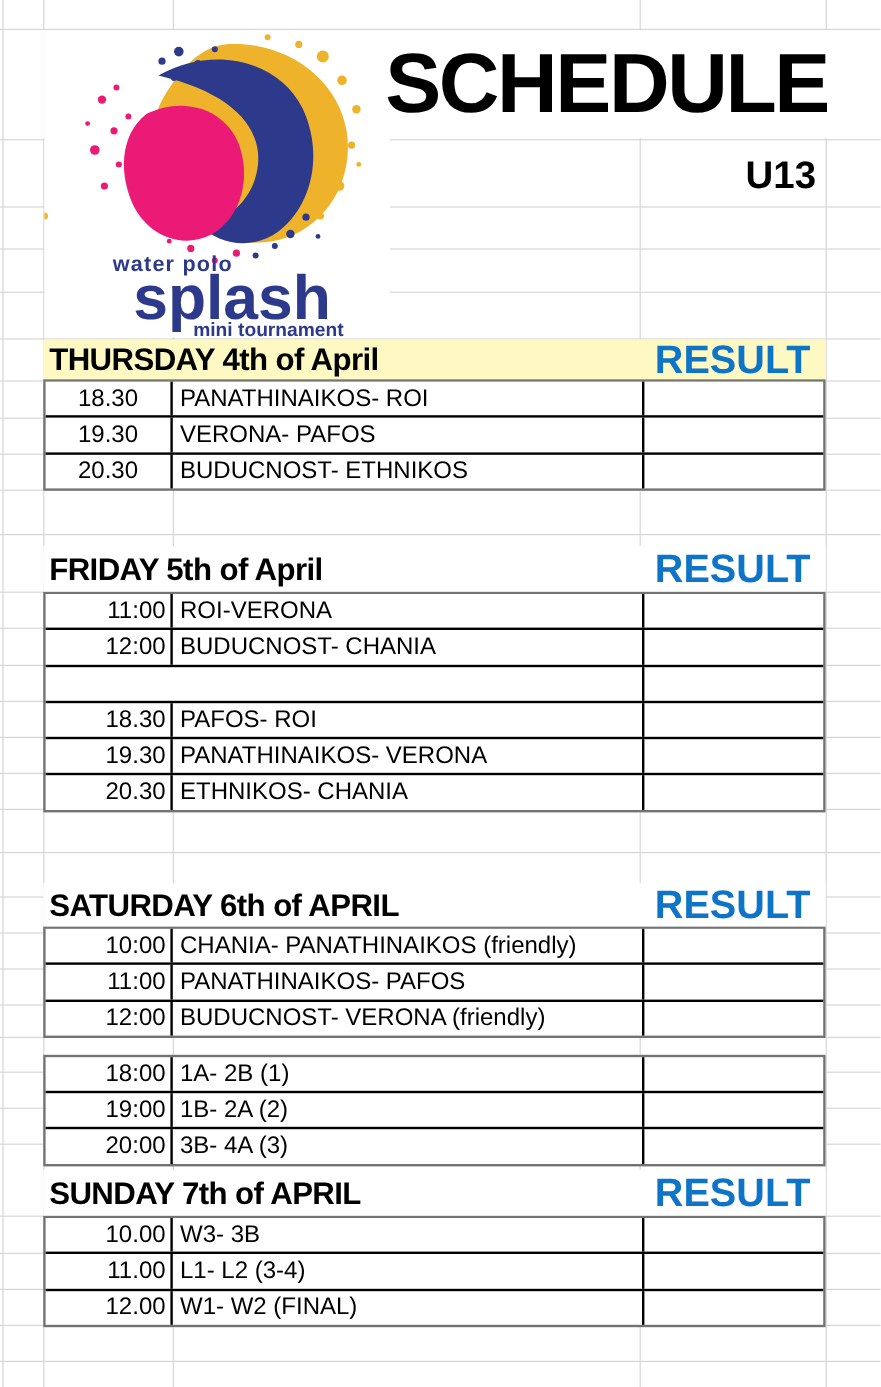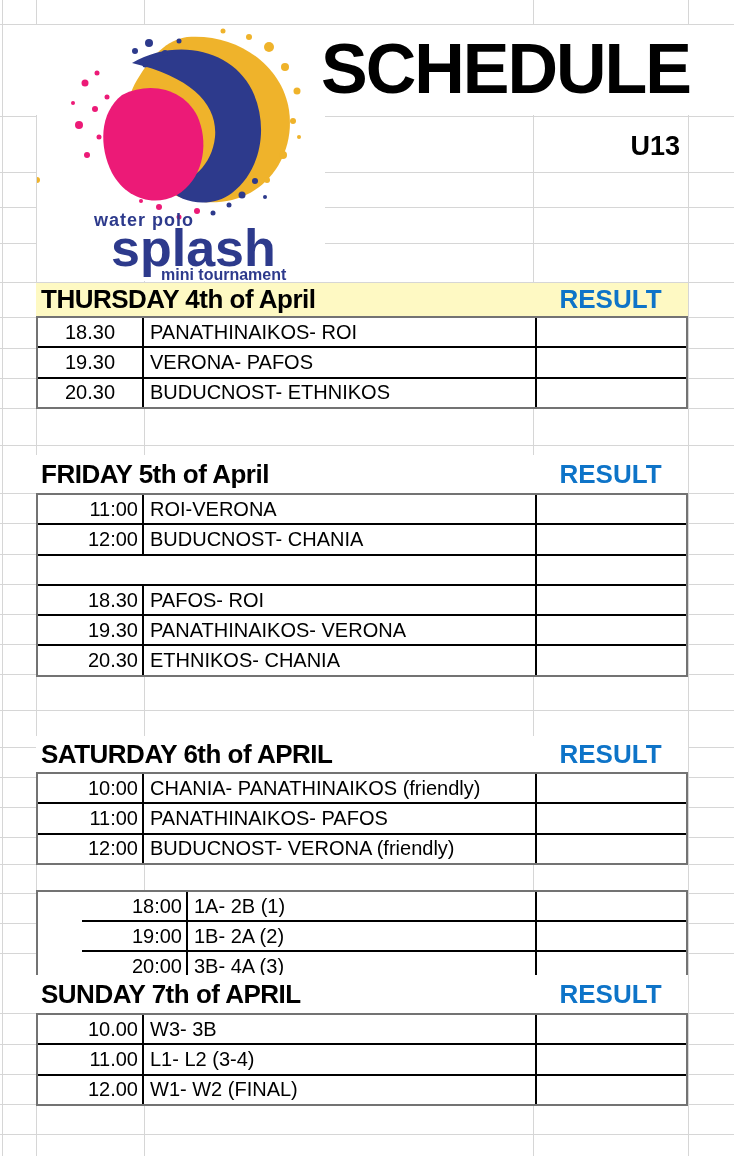--- a/index.html
+++ b/index.html
@@ -11,34 +11,34 @@
   .gl-h{position:absolute;left:0;width:734px;height:1px;background:#d6d6d6;}
   .gl-v{position:absolute;top:0;height:1156px;width:1px;background:#d6d6d6;}
   .cover{position:absolute;background:#ffffff;}
   
   #schedule-title{
     position:absolute;top:34px;right:44px;
     font-size:70px;font-weight:700;letter-spacing:-2px;line-height:70px;white-space:nowrap;
   }
   #category-label{
     position:absolute;top:129px;right:54px;
-    font-size:27px;font-weight:700;line-height:34px;
+    font-size:32px;font-weight:700;line-height:34px;
   }
   
   #logo-block{position:absolute;left:37px;top:25px;width:288px;height:256px;background:#fff;}
   
   .day{position:absolute;left:36px;width:652px;}
   .day-header{position:relative;display:flex;align-items:center;}
   .day-title{font-size:26px;font-weight:700;letter-spacing:-0.5px;padding-left:5px;white-space:nowrap;}
   .result-label{
     position:absolute;left:497px;width:155px;text-align:center;
-    font-size:26px;font-weight:700;
+    font-size:33px;font-weight:700;
   }
   .block{border:2px solid #737373;background:#fff;box-sizing:border-box;width:652px;}
-  .block + .block{margin-top:25px;padding-left:44px;}
+  .block + .block{margin-top:14px;}
   .row{display:flex;height:28.3px;border-bottom:2px solid #000;}
   .row:last-child{border-bottom:none;justify-content:center;}
   .cell{display:flex;align-items:center;font-size:20px;box-sizing:border-box;overflow:hidden;white-space:nowrap;}
   .time{width:106px;border-right:2px solid #000;justify-content:flex-end;padding-right:4px;}
   .time.center{justify-content:center;padding-right:0;}
   .row.empty .time{border-right:2px solid transparent;}
   .match{flex:1;padding-left:6px;}
   .result-cell{width:151px;border-left:2px solid #000;}
 </style>
 </head>

